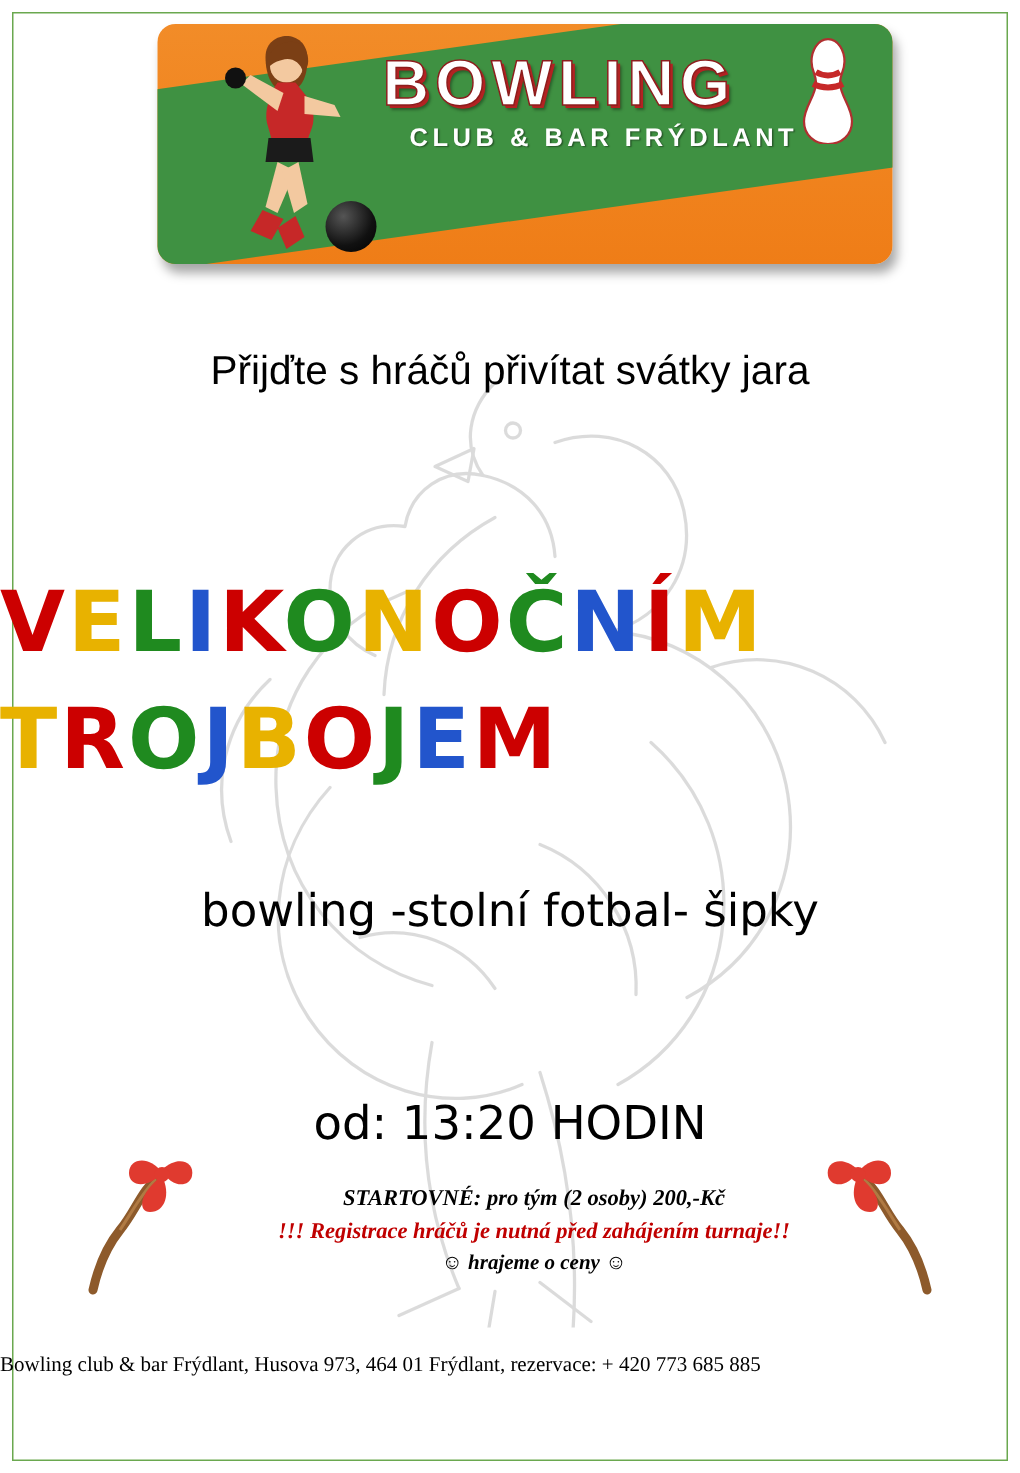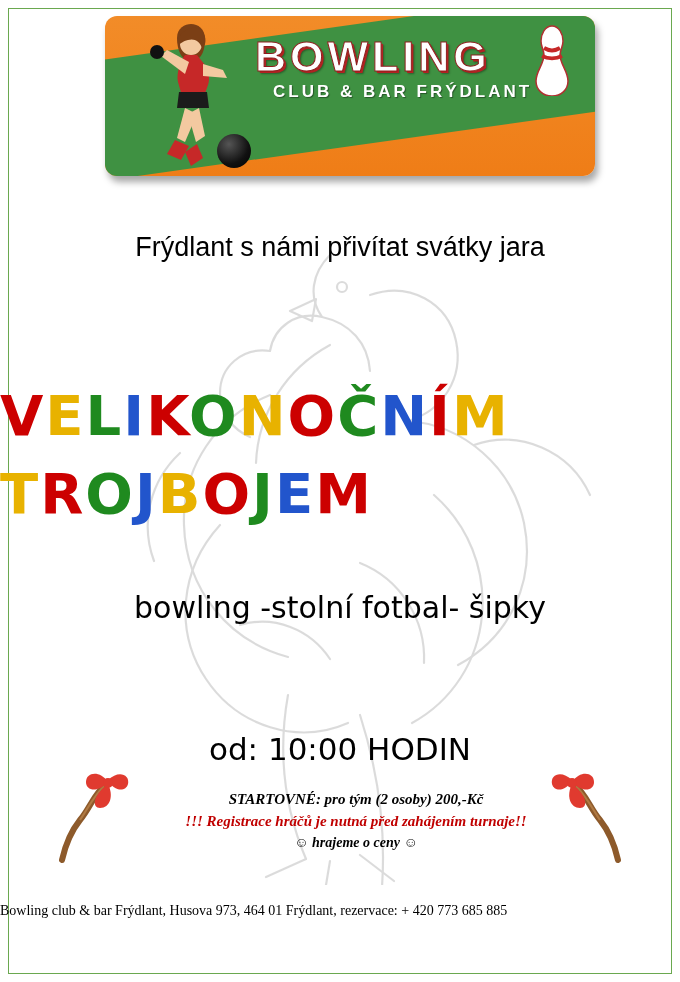--- a/index.html
+++ b/index.html
@@ -275,28 +275,28 @@
       <svg class="pin" viewBox="0 0 42 72" xmlns="http://www.w3.org/2000/svg">
         <path d="M21 2 c7 0 11 8 11 15 0 6 -3 9 -3 14 0 9 8 16 8 26 0 9 -7 15 -16 15 -9 0 -16 -6 -16 -15 0 -10 8 -17 8 -26 0 -5 -3 -8 -3 -14 0 -7 4 -15 11 -15z" fill="#ffffff" stroke="#b03030" stroke-width="1.5"></path>
         <path d="M13 24 c5 3 11 3 16 0" stroke="#c62828" stroke-width="4" fill="none"></path>
         <path d="M11 32 c6 3 14 3 20 0" stroke="#c62828" stroke-width="4" fill="none"></path>
       </svg>
 
       <div class="ball"></div>
     </div>
   </div>
 
-  <div class="line-invite">Frýdlant s námi přivítat svátky jara</div>
+  <div class="line-invite">Přijďte s hráčů přivítat svátky jara</div>
 
   <div class="big-word l1" id="hl1"><span style="color: rgb(204, 0, 0);">V</span><span style="color: rgb(232, 178, 0);">E</span><span style="color: rgb(31, 138, 31);">L</span><span style="color: rgb(34, 85, 204);">I</span><span style="color: rgb(204, 0, 0);">K</span><span style="color: rgb(31, 138, 31);">O</span><span style="color: rgb(232, 178, 0);">N</span><span style="color: rgb(204, 0, 0);">O</span><span style="color: rgb(31, 138, 31);">Č</span><span style="color: rgb(34, 85, 204);">N</span><span style="color: rgb(204, 0, 0);">Í</span><span style="color: rgb(232, 178, 0);">M</span></div>
   <div class="big-word l2" id="hl2"><span style="color: rgb(232, 178, 0);">T</span><span style="color: rgb(204, 0, 0);">R</span><span style="color: rgb(31, 138, 31);">O</span><span style="color: rgb(34, 85, 204);">J</span><span style="color: rgb(232, 178, 0);">B</span><span style="color: rgb(204, 0, 0);">O</span><span style="color: rgb(31, 138, 31);">J</span><span style="color: rgb(34, 85, 204);">E</span><span style="color: rgb(204, 0, 0);">M</span></div>
 
   <div class="line-disciplines">bowling  -stolní fotbal-  šipky</div>
 
-  <div class="line-time">od: 10:00 HODIN</div>
+  <div class="line-time">od: 13:20 HODIN</div>
 
   <svg class="whip left" viewBox="0 0 110 100" xmlns="http://www.w3.org/2000/svg">
     <path d="M48 14 c-12 10 -16 24 -26 36 -8 10 -14 22 -18 40" stroke="#8d5a2b" stroke-width="6" fill="none" stroke-linecap="round"></path>
     <path d="M46 16 c-10 10 -16 22 -24 34" stroke="#b07a43" stroke-width="2" fill="none"></path>
     <g fill="#e03a2f">
       <path d="M50 10 c10 -10 22 -6 20 4 -2 8 -14 8 -20 -4z"></path>
       <path d="M50 12 c-8 -12 -22 -10 -22 0 0 9 12 11 22 0z"></path>
       <path d="M50 14 c6 12 2 24 -8 24 -8 0 -8 -12 8 -24z"></path>
       <circle cx="50" cy="13" r="5"></circle>
     </g>

